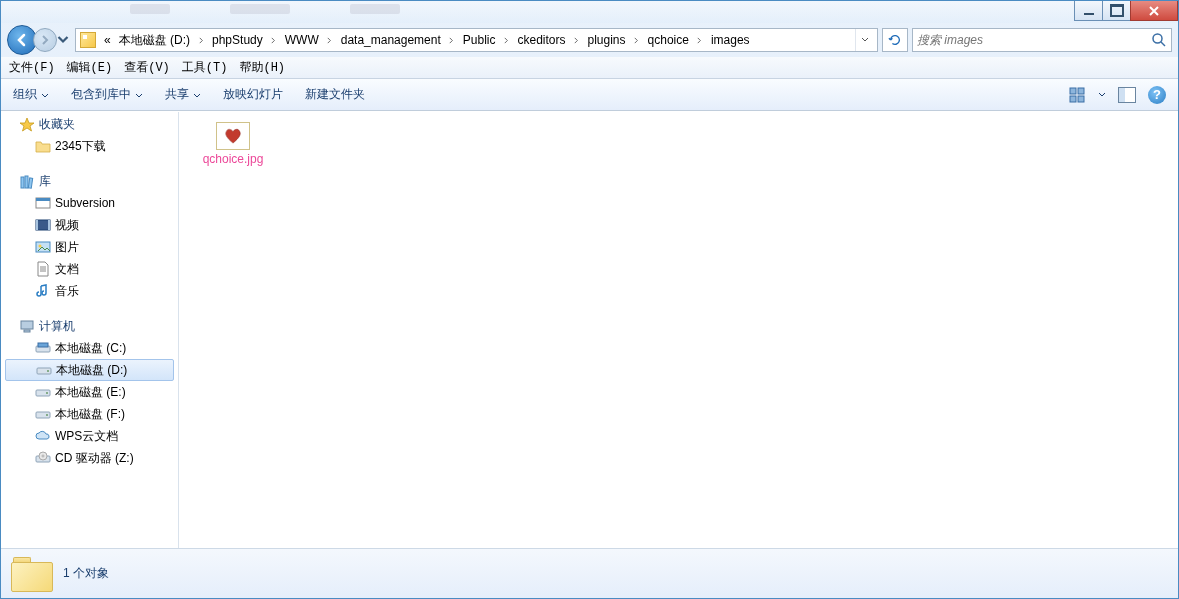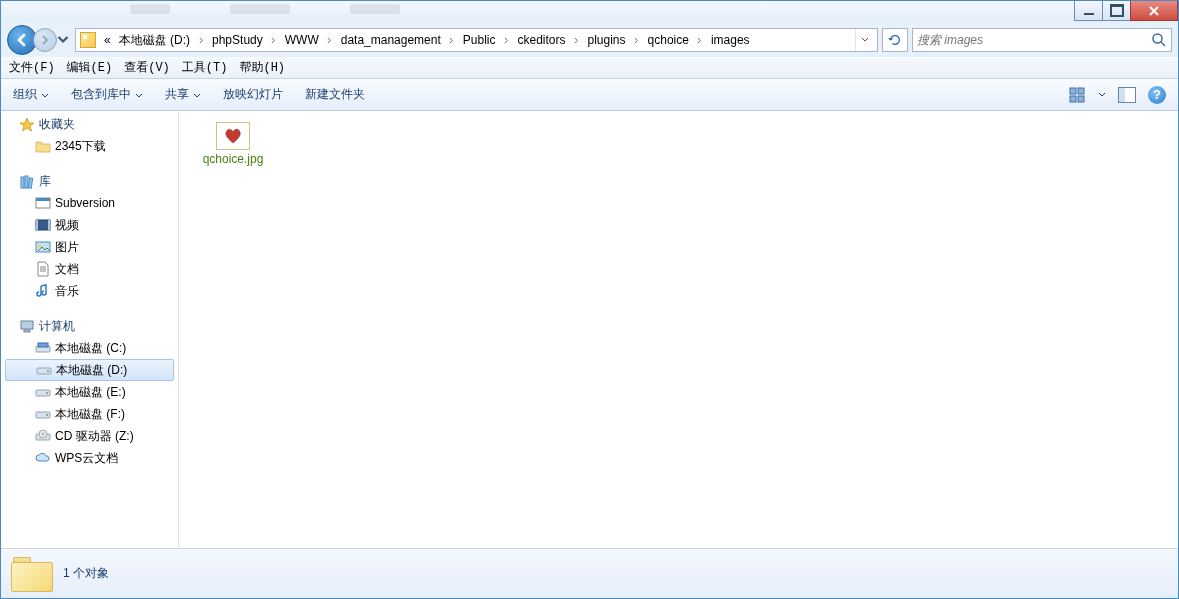--- a/index.html
+++ b/index.html
@@ -67,21 +67,21 @@
 .i-star { fill:#f7c948; stroke:#c79a1a; }
 .i-folder { fill:#f9dd8e; stroke:#d4af4a; }
 .i-lib { fill:#8ec6f0; stroke:#4a8bc2; }
 .i-drive { fill:#d8e2ec; stroke:#8fa4b8; }
 .i-pc { fill:#b8cde0; stroke:#6a85a0; }
 
 .content { flex: 1; padding: 10px 14px; position: relative; overflow:auto; }
 .file { width: 80px; display: flex; flex-direction: column; align-items: center; gap: 2px; }
 .file-thumb { width: 34px; height: 28px; background: #fff; border: 1px solid #d0c28a; padding: 2px; display:flex; align-items:center; justify-content:center; }
 .heart { width:18px; height:16px; }
-.file-name { text-align: left; color: #4d7c0f; word-break: break-all; }
+.file-name { text-align: left; color: #ec4899; word-break: break-all; }
 
 
 .details-bar { height: 50px; background: linear-gradient(to bottom, #f4f8fd, #e5eefb); border-top: 1px solid #cdd9e6; display: flex; align-items: center; padding: 4px 10px; gap: 10px; }
 .det-icon { width: 42px; height: 42px; }
 .det-folder { width:42px; height:38px; position:relative; }
 .det-folder::before { content:""; position:absolute; left:2px; top:4px; width:16px; height:6px; background:linear-gradient(to bottom,#f9e6a3,#f1d06a); border:1px solid #d8b858; border-bottom:none; border-radius:2px 2px 0 0; }
 .det-folder::after { content:""; position:absolute; left:0; top:9px; width:40px; height:28px; background:linear-gradient(135deg,#fdf2c1,#f5d978); border:1px solid #d8b858; border-radius:2px; }
 .det-text { color: #1a3e6e; }
 
 
@@ -351,31 +351,31 @@
         </div>
         <div class="tree-item">
           <svg class="ticon" viewBox="0 0 16 16">
               <rect x="1" y="6" width="14" height="6" class="i-drive" rx="1"></rect>
               <circle cx="12" cy="9" r="1" fill="#6a9a6a"></circle>
             </svg>
           <span>本地磁盘 (F:)</span>
         </div>
         <div class="tree-item">
           <svg class="ticon" viewBox="0 0 16 16">
+              <path d="M4 11 a3 3 0 0 1 0-6 a4 4 0 0 1 7 1 a2.5 2.5 0 0 1 1 5 z" fill="#cfe4f6" stroke="#4a8bc2"></path>
+            </svg>
+          <span>WPS云文档</span>
+        </div>
+        <div class="tree-item">
+          <svg class="ticon" viewBox="0 0 16 16">
               <rect x="1" y="6" width="14" height="6" class="i-drive" rx="1"></rect>
               <circle cx="8" cy="6" r="4" fill="#e8e8e8" stroke="#aaa"></circle>
               <circle cx="8" cy="6" r="1" fill="#fff" stroke="#aaa"></circle>
             </svg>
           <span>CD 驱动器 (Z:)</span>
-        </div>
-        <div class="tree-item">
-          <svg class="ticon" viewBox="0 0 16 16">
-              <path d="M4 11 a3 3 0 0 1 0-6 a4 4 0 0 1 7 1 a2.5 2.5 0 0 1 1 5 z" fill="#cfe4f6" stroke="#4a8bc2"></path>
-            </svg>
-          <span>WPS云文档</span>
         </div>
       </div>
 
     </div>
 
     <div class="content">
       <div class="file">
         <div class="file-thumb">
           <svg class="heart" viewBox="0 0 20 18">
             <path d="M10 17 C 3 11 0 7 3 3 C 5 0 9 2 10 4 C 11 2 15 0 17 3 C 20 7 17 11 10 17 Z" fill="#c23a2e" stroke="#8a1f16" stroke-width=".6"></path>

